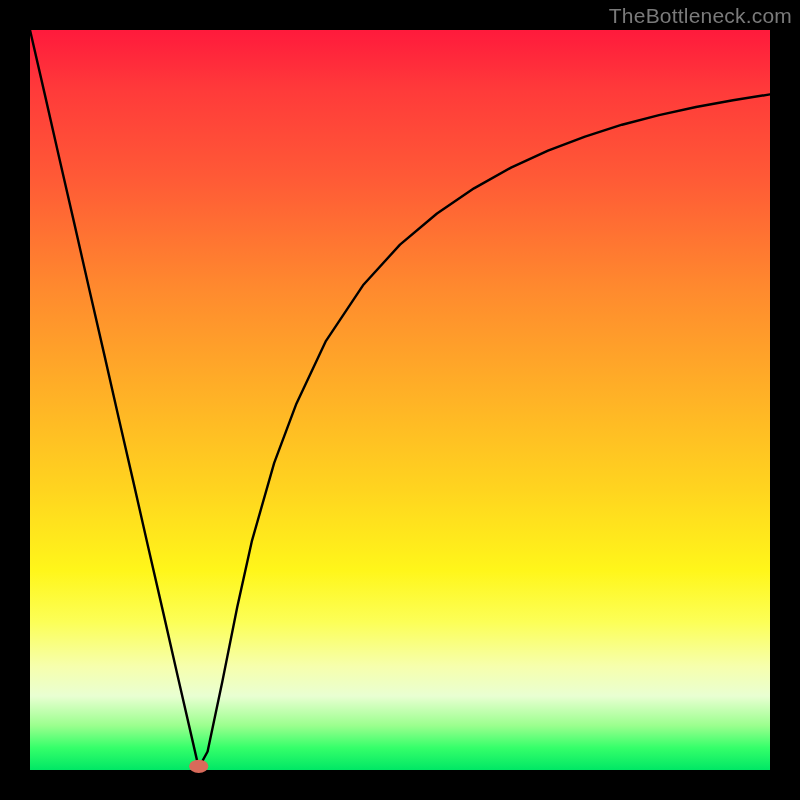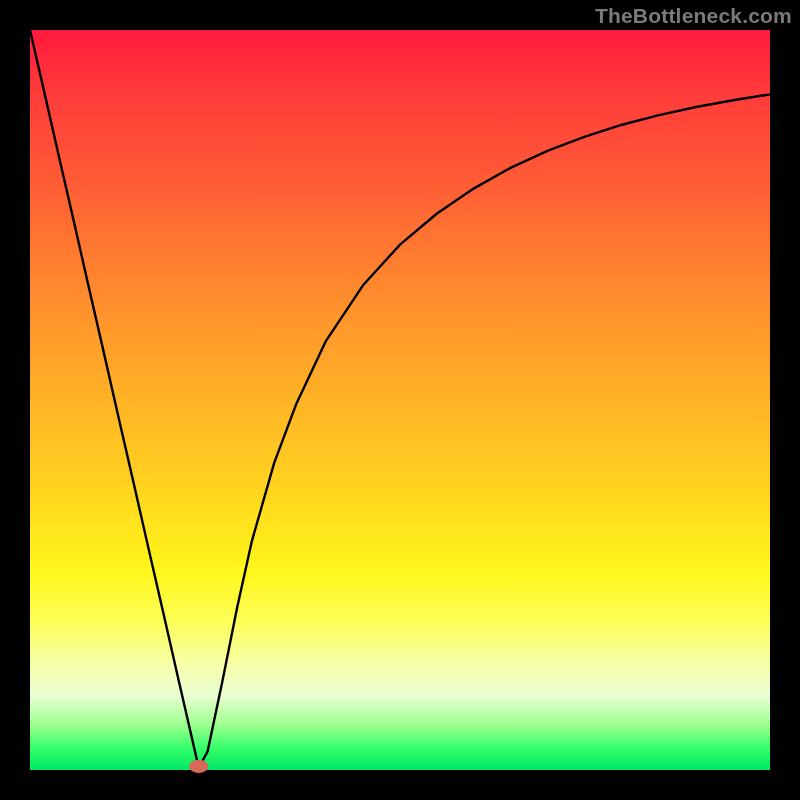--- a/index.html
+++ b/index.html
@@ -39,21 +39,21 @@
       #35ff6a 97%,
       #00e765 100%
     );
   }
   .watermark {
     position: absolute;
     top: 4px;
     right: 8px;
     color: #7a7a7a;
     font-size: 21px;
-    font-weight: 700;
+    font-weight: 400;
     letter-spacing: 0.2px;
     user-select: none;
   }
   svg.curve {
     position: absolute;
     inset: 0;
     width: 740px;
     height: 740px;
     overflow: visible;
   }

